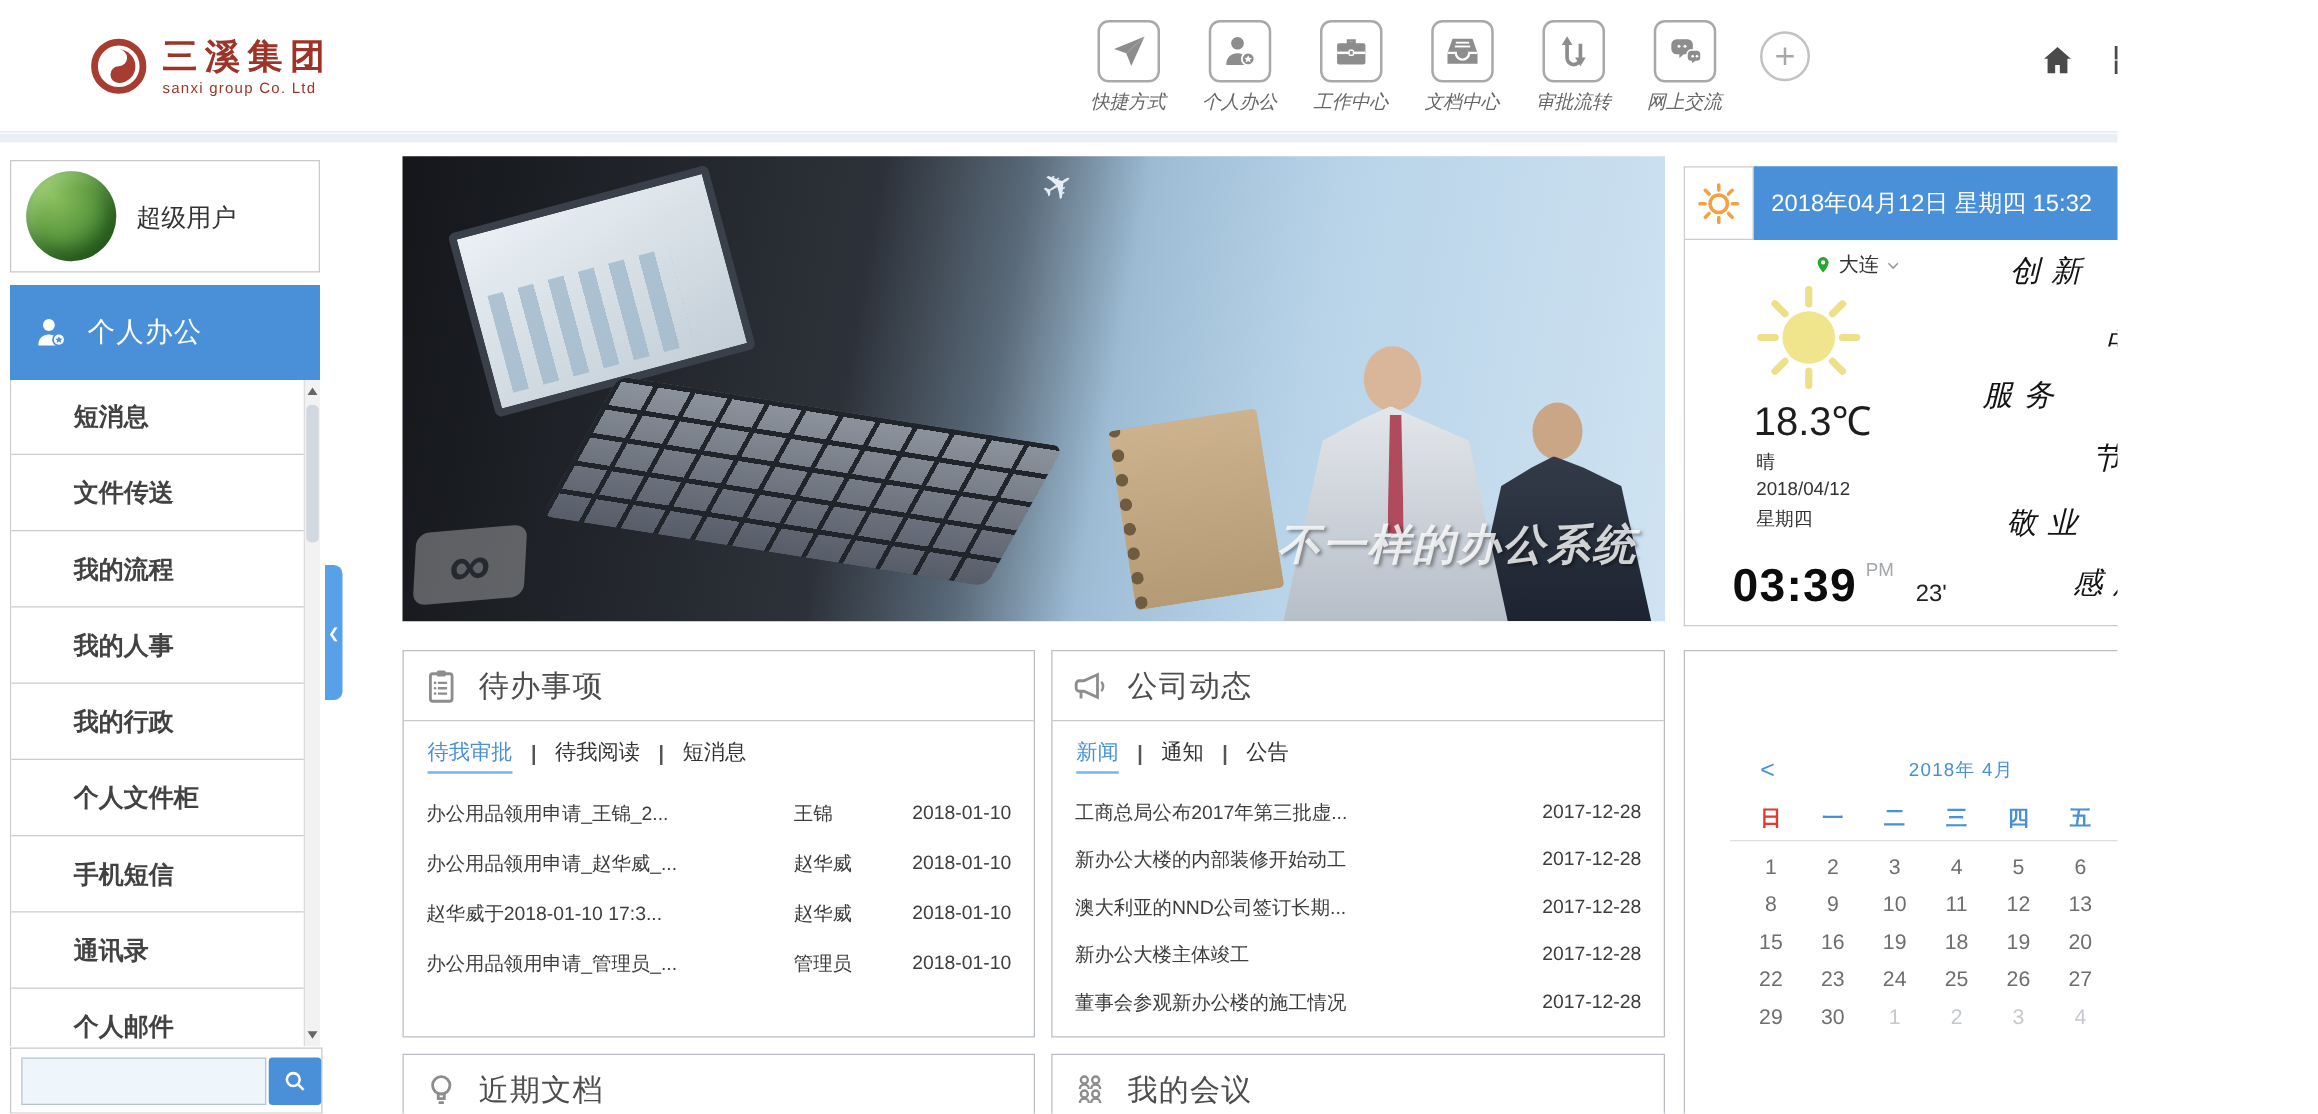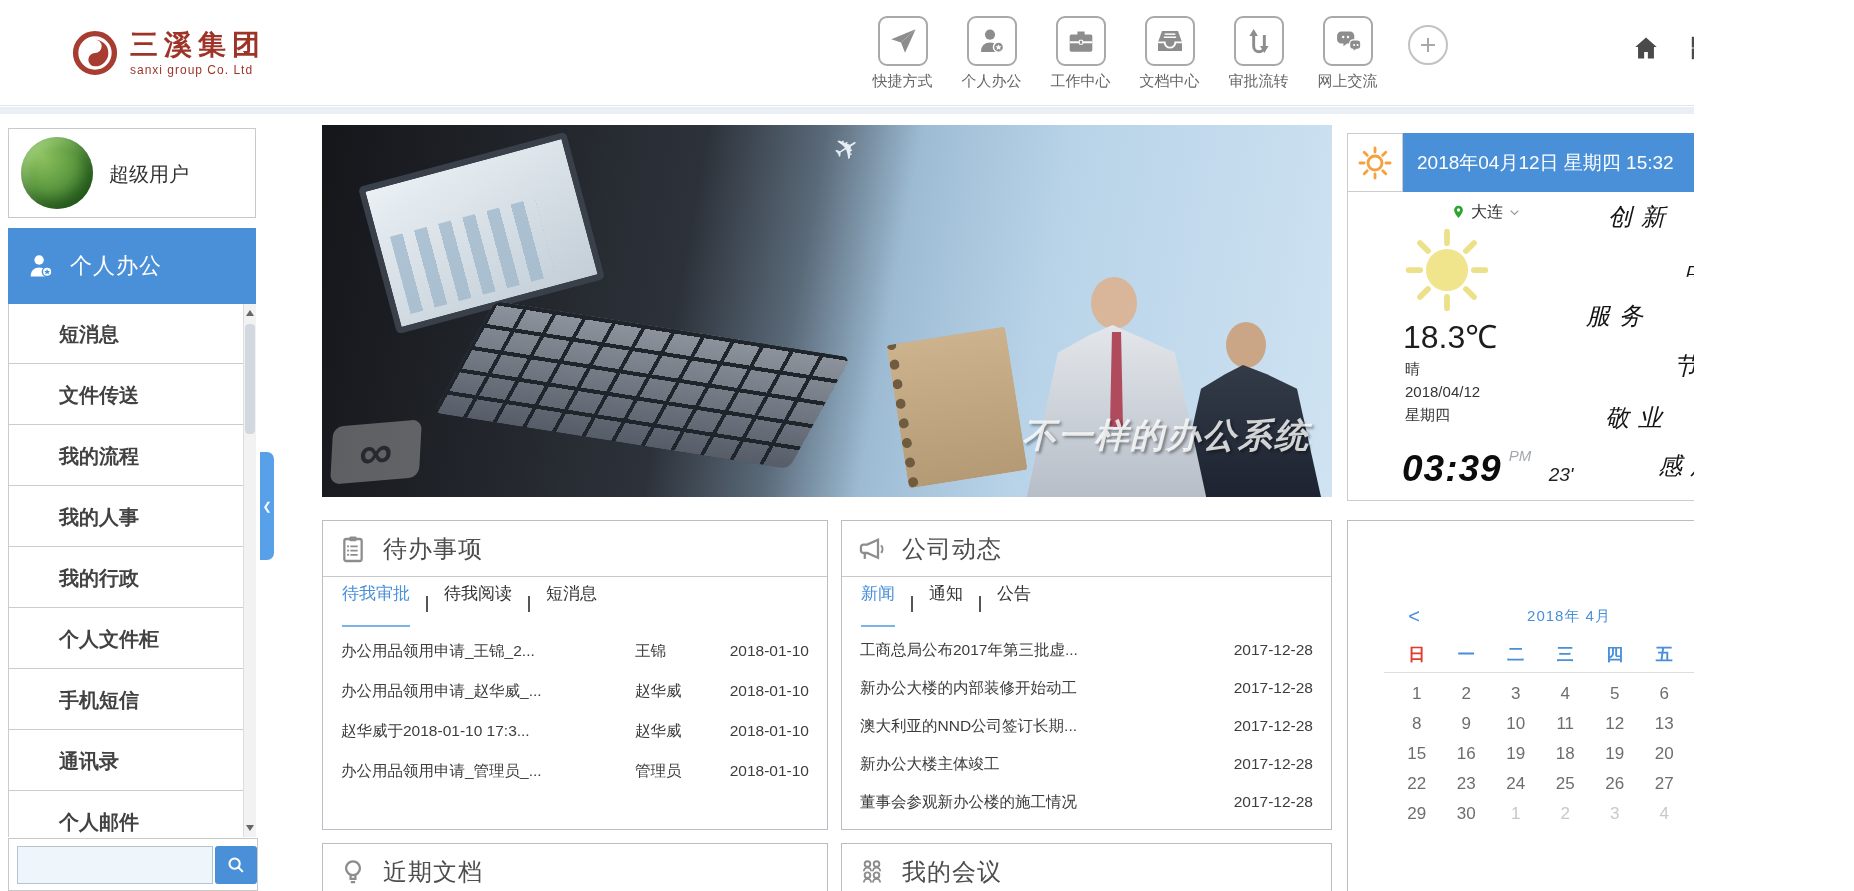--- a/index.html
+++ b/index.html
@@ -10,21 +10,21 @@
   
   .topbar { position:absolute; left:0; top:0; width:1854px; height:106px; background:#fff; border-bottom:1px solid #dfe5ec; }
   .band   { position:absolute; left:0; top:107px; width:1854px; height:7px; background:#eaeff6; }
 
   .logo { position:absolute; left:70px; top:28px; display:flex; align-items:flex-start; }
   .logo-mark { width:50px; height:50px; }
   .logo-txt { margin-left:10px; }
   .logo-title { font-size:28px; font-weight:bold; color:#9e3428; letter-spacing:6px; line-height:34px; }
   .logo-sub { font-size:12px; color:#9e3428; letter-spacing:1px; margin-top:1px; }
 
-  .topnav { position:absolute; left:858px; top:16px; display:flex; }
+  .topnav { position:absolute; left:858px; top:16px; display:flex;font-style:italic; }
   .topnav-item { width:89px; display:flex; flex-direction:column; align-items:center; cursor:pointer; }
   .topnav-box { width:50px; height:50px; border:2px solid #a9a9a9; border-radius:9px; display:flex; align-items:center; justify-content:center; background:#fff; }
   .topnav-box svg { width:32px; height:32px; }
   .topnav-label { margin-top:6px; font-size:15px; color:#666; white-space:nowrap; }
 
   .plus-btn { position:absolute; left:1408px; top:25px; width:40px; height:40px; border:2px solid #c2c2c2; border-radius:50%; display:flex; align-items:center; justify-content:center; cursor:pointer; }
   .plus-btn svg { width:20px; height:20px; }
 
   .corner-icons { position:absolute; left:1632px; top:34px; display:flex; gap:29px; }
   .corner-icons .cico { width:28px; height:28px; cursor:pointer; }
@@ -86,21 +86,21 @@
   .panel-title { font-size:24px; color:#4d4d4d; margin-left:14px; letter-spacing:1px; }
 
   .p-todo { left:322px; top:520px; width:506px; height:310px; }
   .p-news { left:841px; top:520px; width:491px; height:310px; }
   .p-docs { left:322px; top:843px; width:506px; height:120px; }
   .p-meet { left:841px; top:843px; width:491px; height:120px; }
 
   .tabs { height:54px; display:flex; align-items:center; padding-left:19px; list-style:none; }
   .tabs li { display:flex; align-items:center; font-size:17px; color:#333; cursor:pointer; }
   .tabs li + li::before { content:""; width:2px; height:16px; background:#555; margin:0 16px; }
-  .tabs li .t { padding-bottom:20px; border-bottom:2px solid transparent;text-align:center; }
+  .tabs li .t { padding-bottom:4px; border-bottom:2px solid transparent;text-align:center; }
   .tabs li.active .t { color:#4a90d9; border-bottom-color:#7cb3e8; }
 
   .rows { list-style:none; }
   .rows li { display:flex; align-items:center; padding:0 18px; cursor:pointer; }
   .p-todo .rows li { height:40px; }
   .p-news .rows li { height:38px; }
   .row-title { flex:1; font-size:15.5px; color:#3d3d3d; white-space:nowrap; overflow:hidden; }
   .row-person { width:82px; font-size:15.5px; color:#3d3d3d; }
   .row-date { width:92px; text-align:right; font-size:15.5px; color:#3d3d3d; }
   .p-news .row-date { width:110px; }
@@ -111,21 +111,21 @@
   .weather-bar { position:absolute; left:1403px; top:133px; width:451px; height:59px; background:#4a90d9; display:flex; align-items:center; padding-left:14px; color:#fff; font-size:19px; }
   .weather-body { position:absolute; left:1347px; top:192px; width:507px; height:309px; background:#fff; border:1px solid #ccc; border-top:none; }
   .w-loc { position:absolute; left:102px; top:10px; display:flex; align-items:center; font-size:16px; color:#333; cursor:pointer; }
   .w-loc svg.pin { width:17px; height:17px; margin-right:4px; }
   .w-loc svg.chev { width:13px; height:13px; margin-left:5px; }
   .w-sun { position:absolute; left:53px; top:32px; width:92px; height:92px; }
   .w-temp { position:absolute; left:55px; top:122px; font-size:32px; color:#1d1d1d; }
   .w-cond { position:absolute; left:57px; top:168px; font-size:15px; color:#333; }
   .w-date { position:absolute; left:57px; top:191px; font-size:15px; color:#333; }
   .w-week { position:absolute; left:57px; top:214px; font-size:15px; color:#333; }
-  .w-clock { position:absolute; left:54px; top:256px; display:flex; align-items:flex-start;font-style:italic; }
+  .w-clock { position:absolute; left:38px; top:256px; display:flex; align-items:center; }
   .w-time { font-size:37px; font-weight:600; color:#0c0c0c; letter-spacing:1px; }
   .w-clock-meta { margin-left:7px; display:flex; flex-direction:column; line-height:1.1; padding-bottom:2px; }
   .w-mer { font-size:15px; color:#a3a8ad; }
   .w-sec { font-size:19px; color:#222;margin-left:40px; }
   .mottos { list-style:none; }
   .mottos li { position:absolute; font-family:"DejaVu Serif", serif; font-style:italic; font-size:24px; letter-spacing:9px; color:#141414; white-space:nowrap; }
   .mottos li:nth-child(1) { left:260px; top:9px; }
   .mottos li:nth-child(2) { left:338px; top:58px; }
   .mottos li:nth-child(3) { left:238px; top:108px; }
   .mottos li:nth-child(4) { left:326px; top:158px; }

